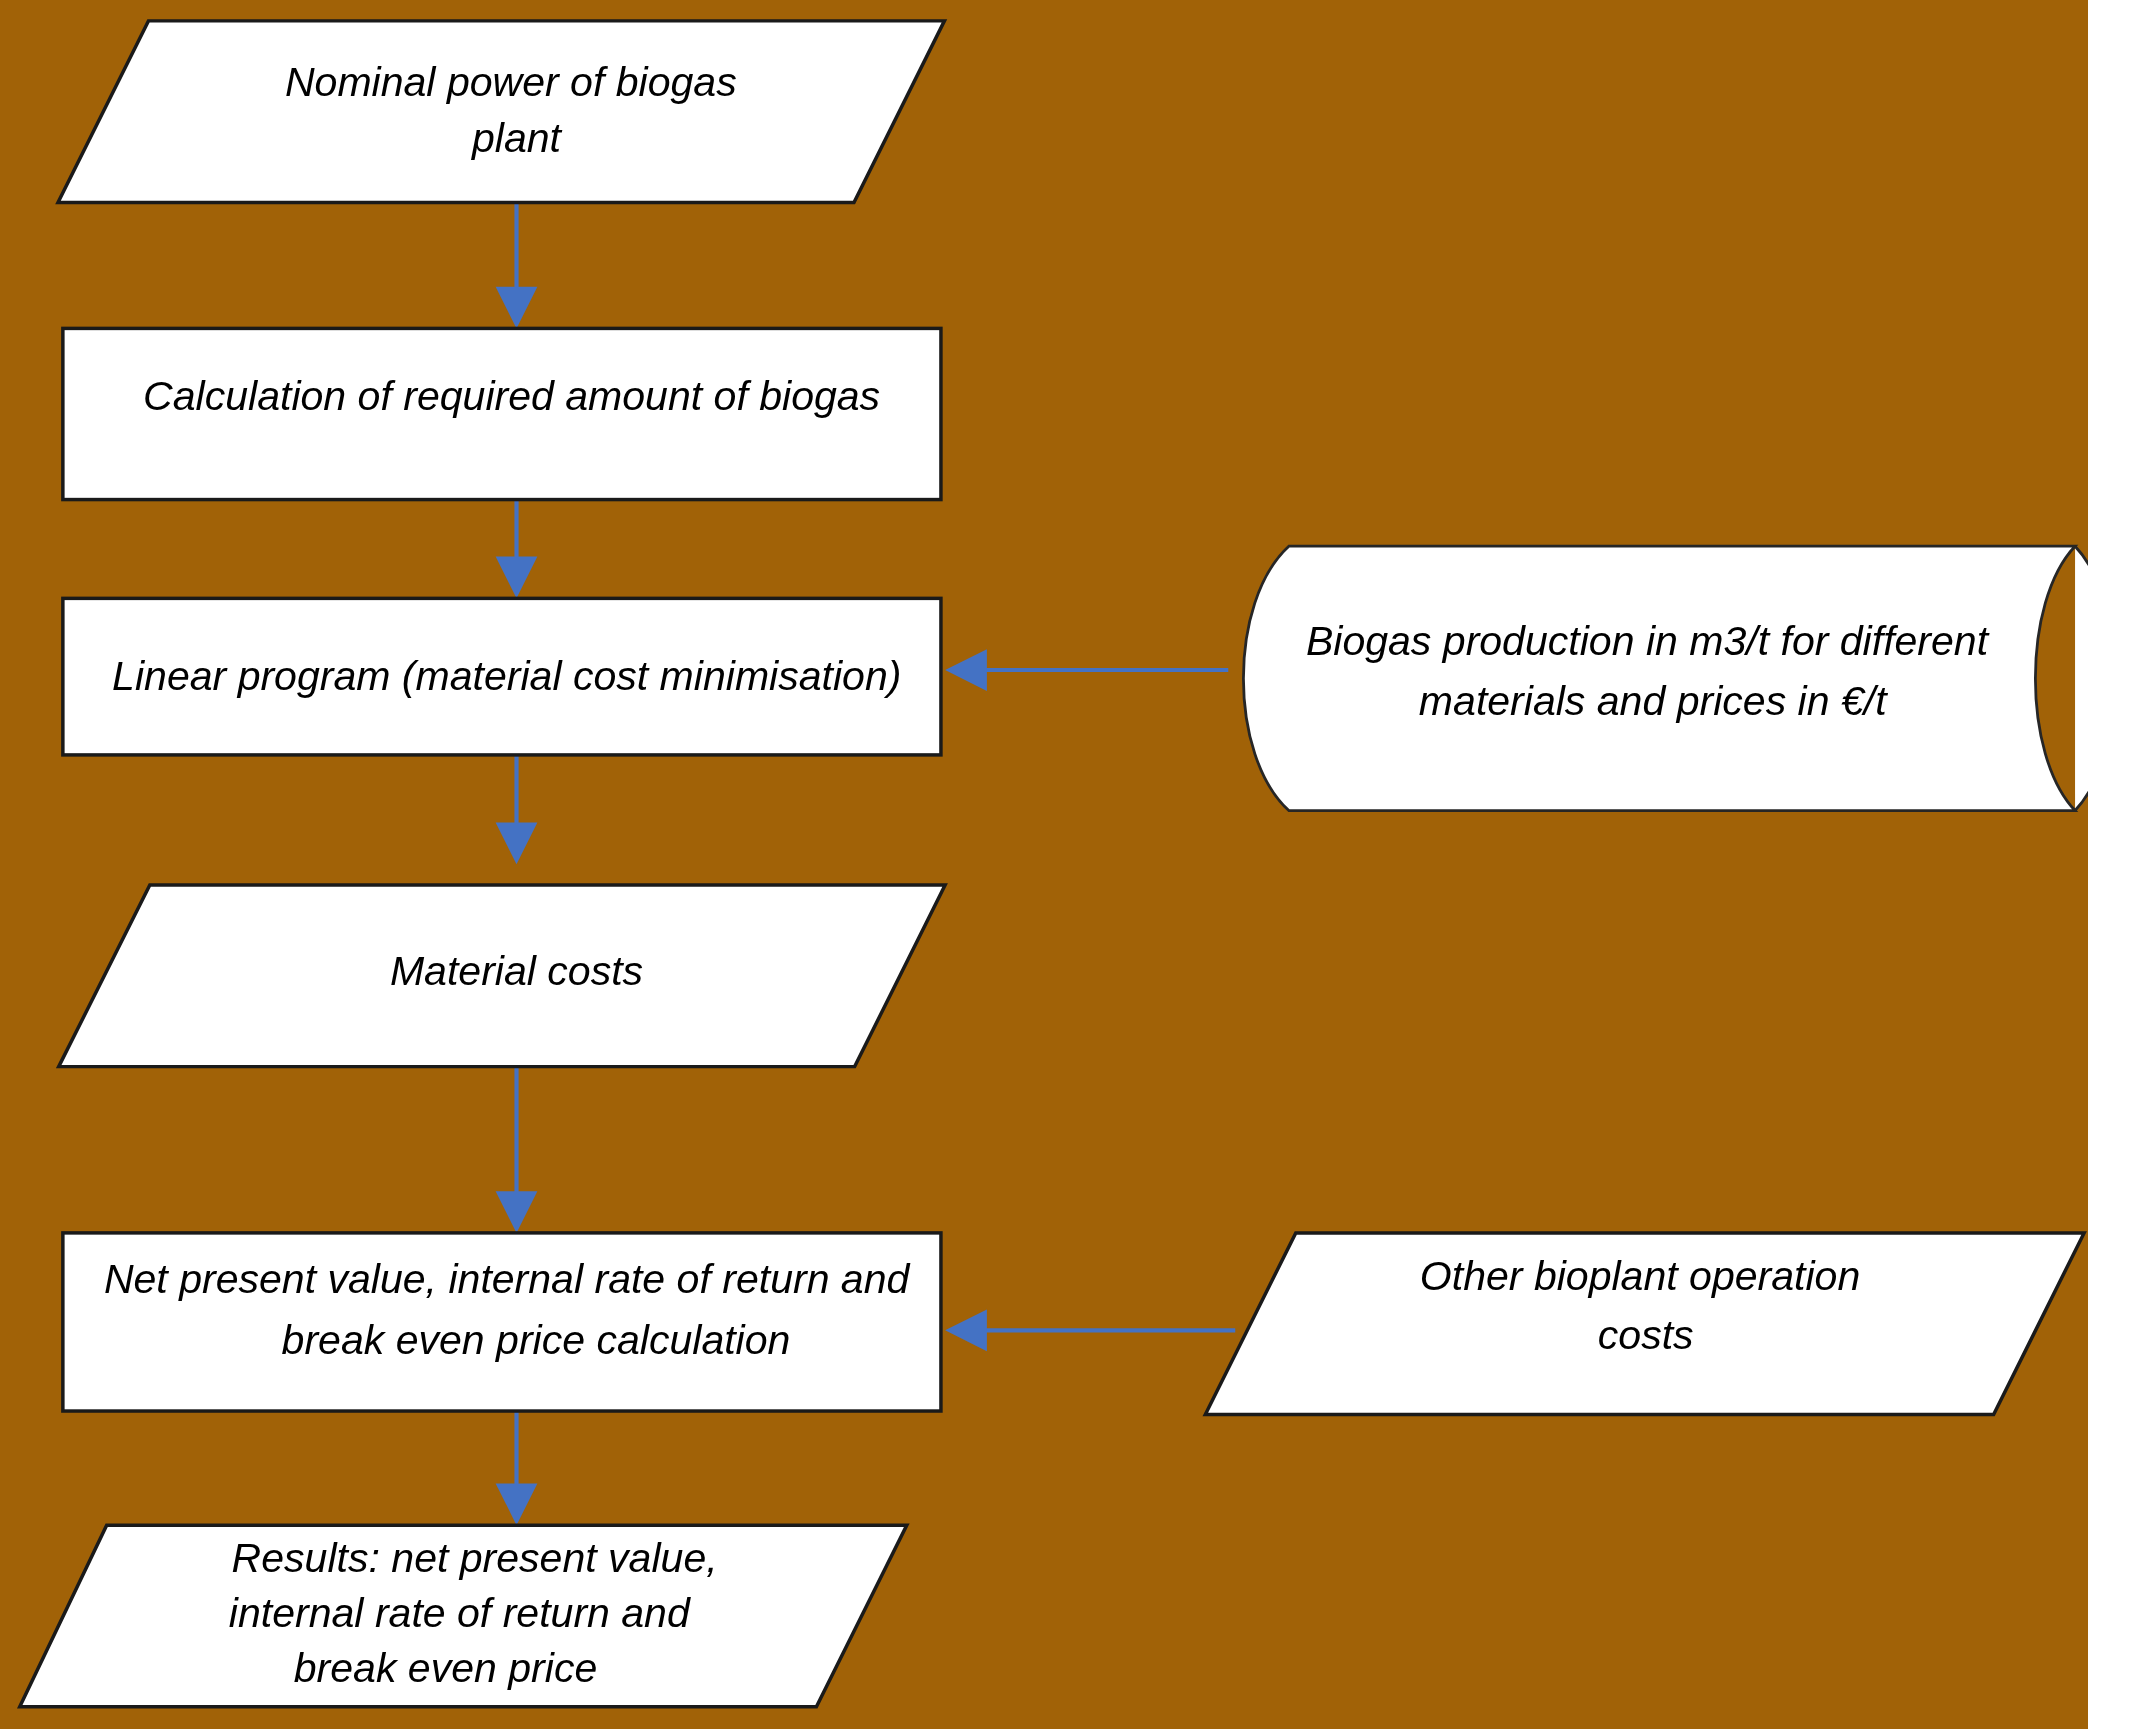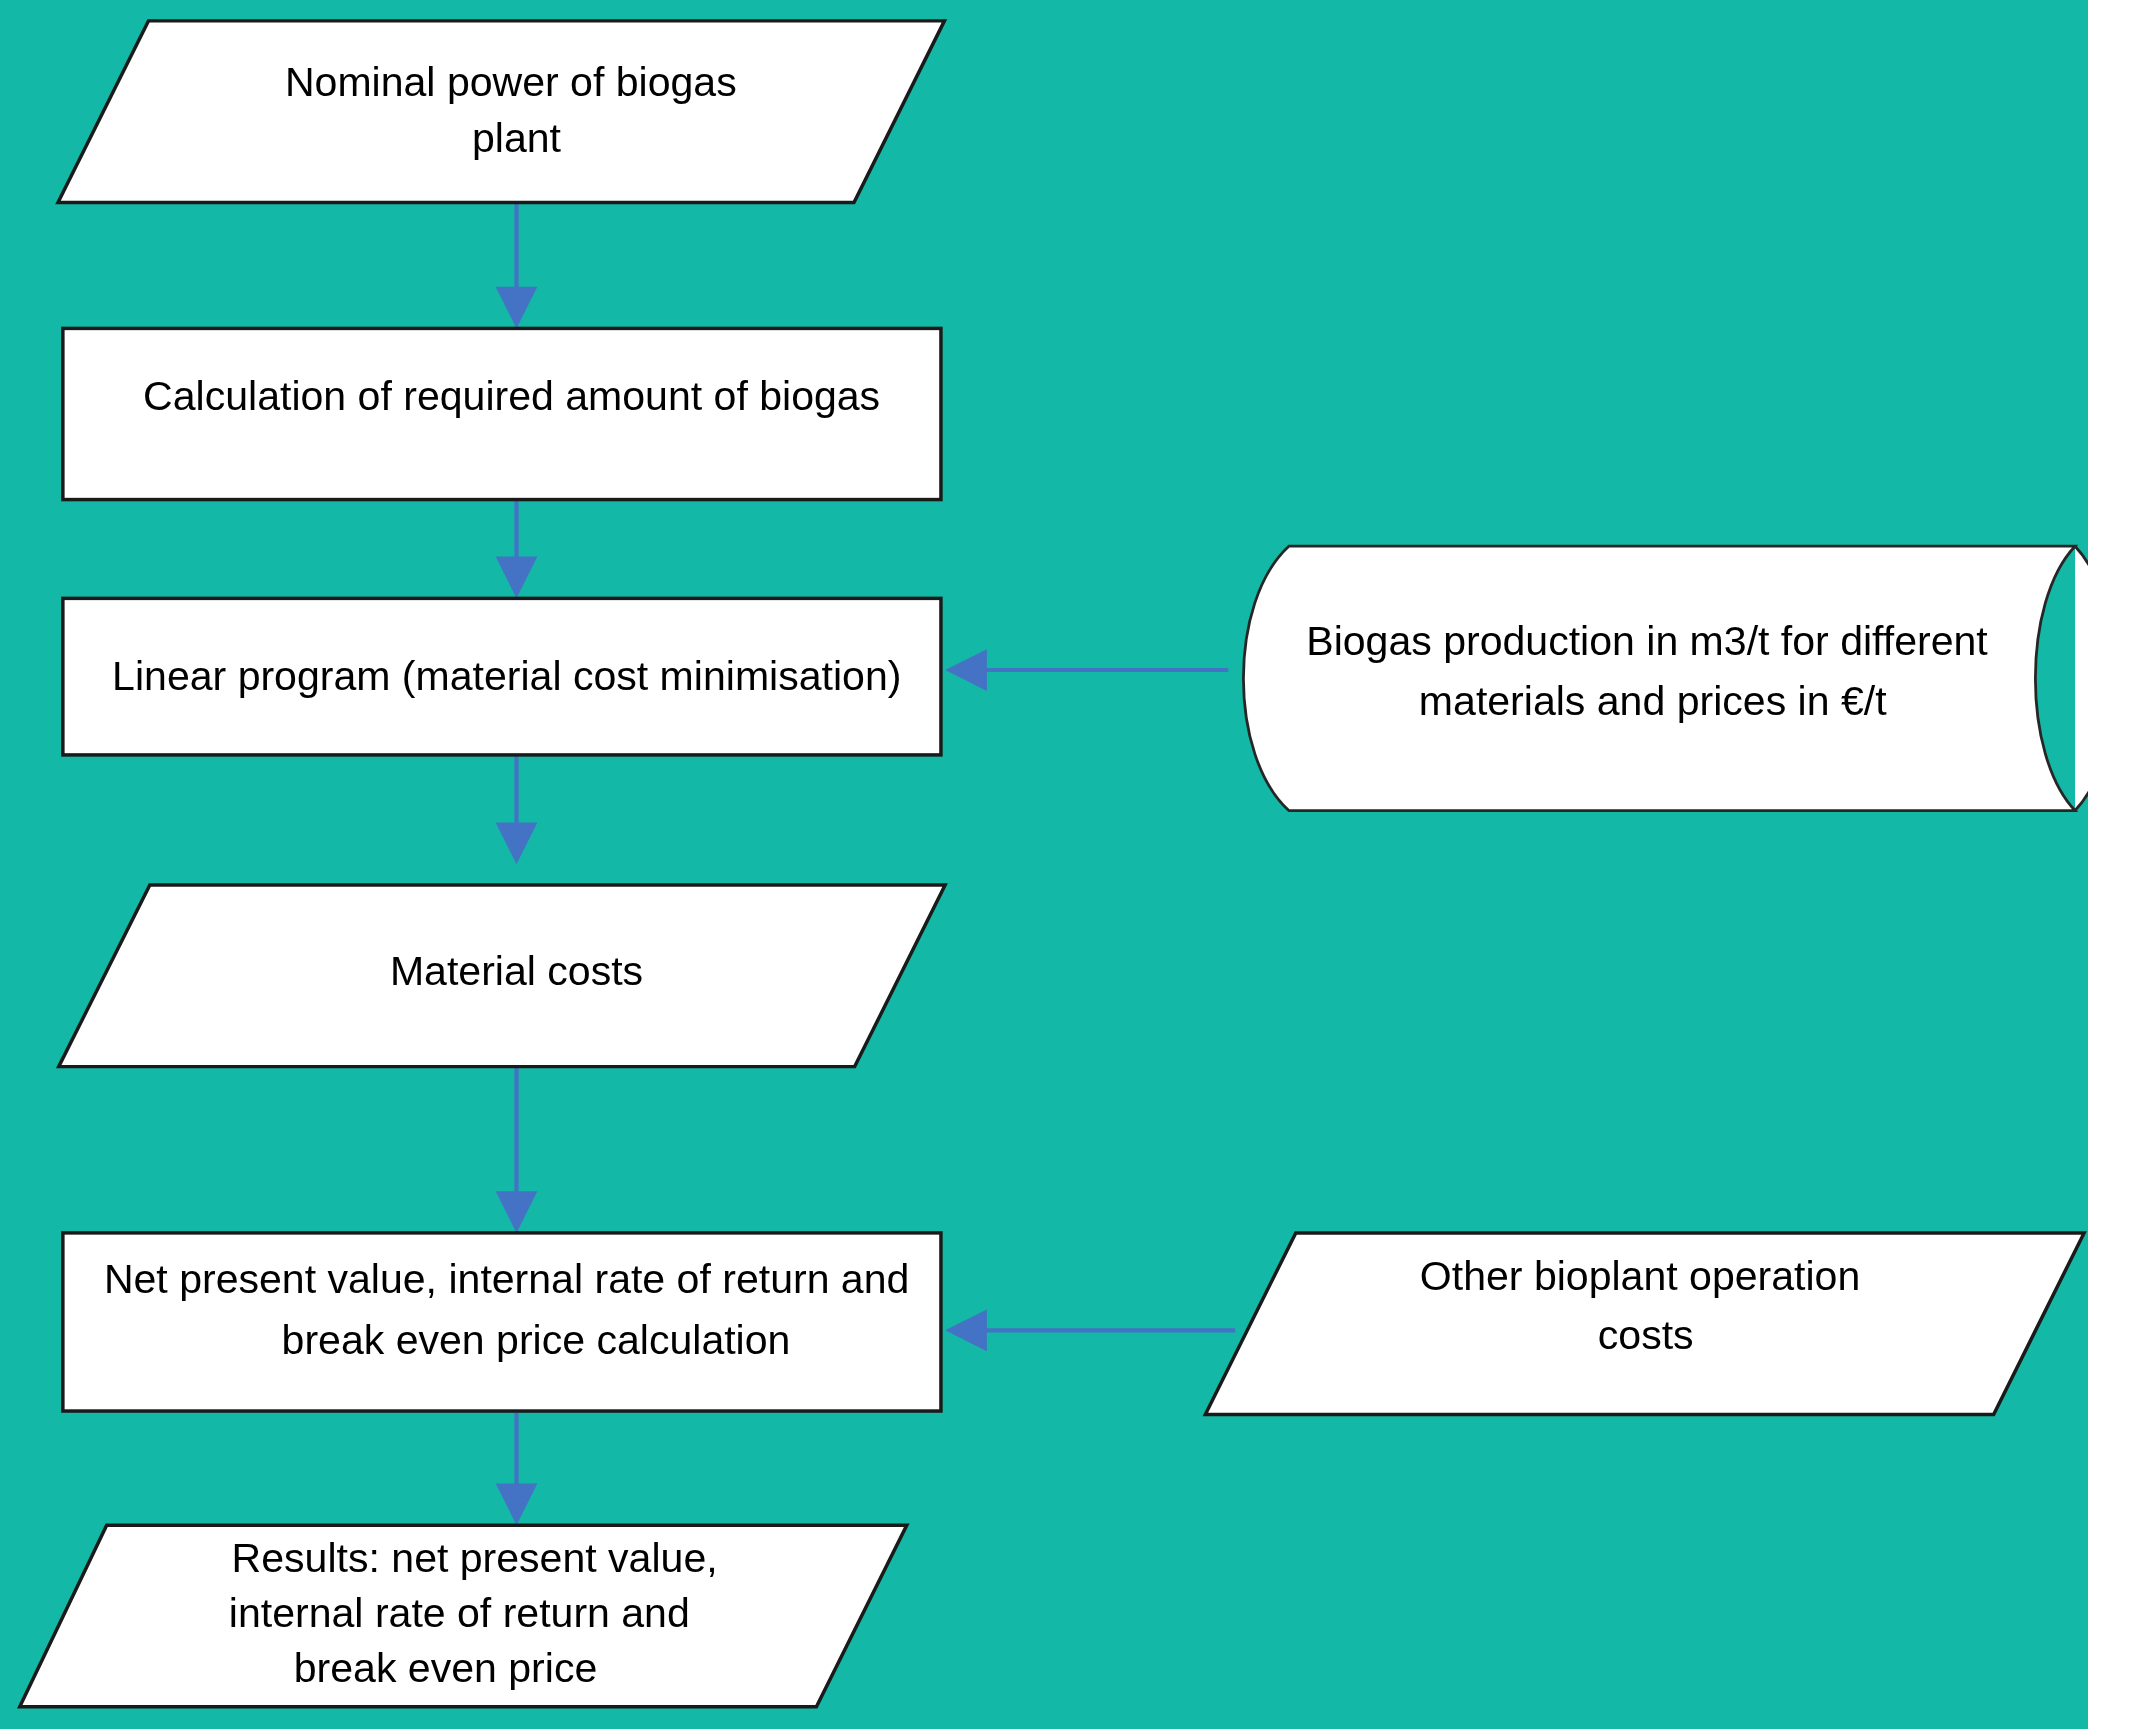--- a/index.html
+++ b/index.html
@@ -7,22 +7,23 @@
     padding: 0;
     background: #ffffff;
   }
   body {
     font-family: "Liberation Sans", sans-serif;
   }
   #canvas {
     position: relative;
     width: 2088px;
     height: 1729px;
-    background: #14b8a6;
+    background: #a16207;
     overflow: hidden;
+    font-style: italic;
   }
   svg.flow {
     position: absolute;
     left: 0;
     top: 0;
     width: 2140px;
     height: 1729px;
   }
   .shape-outline {
     fill: #ffffff;

